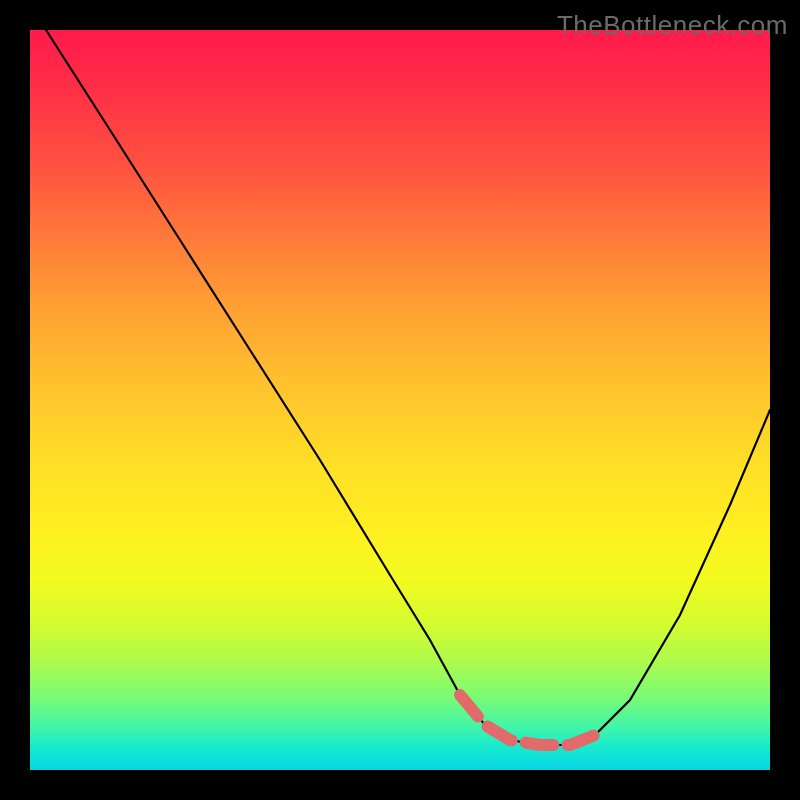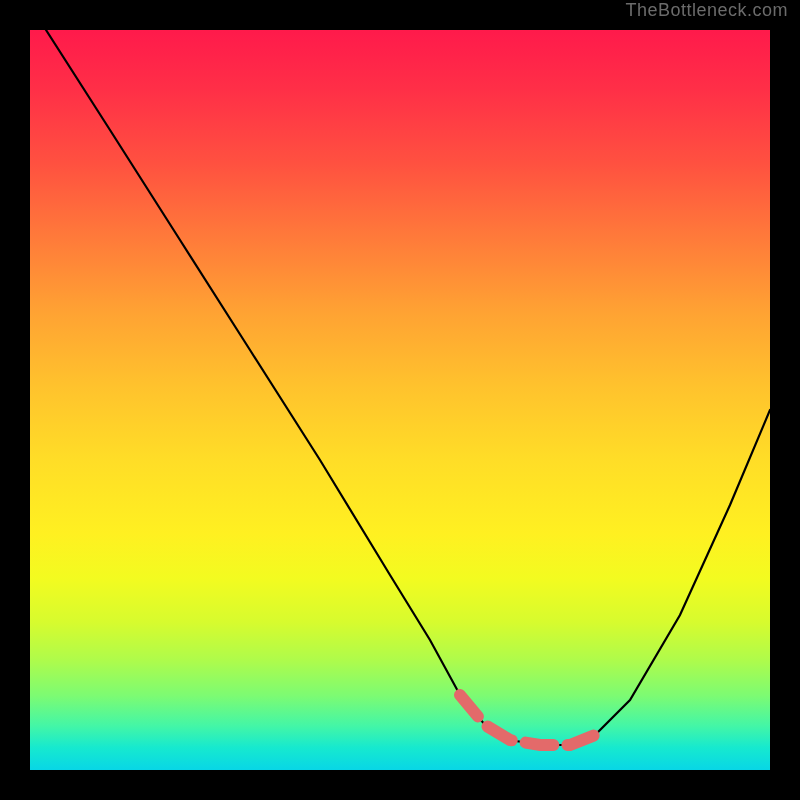--- a/index.html
+++ b/index.html
@@ -5,25 +5,25 @@
   * { margin: 0; padding: 0; box-sizing: border-box; }
   html, body { width: 800px; height: 800px; background: #000; overflow: hidden; }
   .frame {
     position: relative;
     width: 800px;
     height: 800px;
     background: #000;
   }
   .watermark {
     position: absolute;
-    top: 0;
+    top: 10px;
     right: 12px;
     color: #6b6b6b;
     font-family: Arial, Helvetica, sans-serif;
-    font-size: 18px;
+    font-size: 26px;
     font-weight: 400;
     letter-spacing: 0.5px;
     z-index: 3;
   }
   .plot {
     position: absolute;
     left: 30px;
     top: 30px;
     width: 740px;
     height: 740px;

